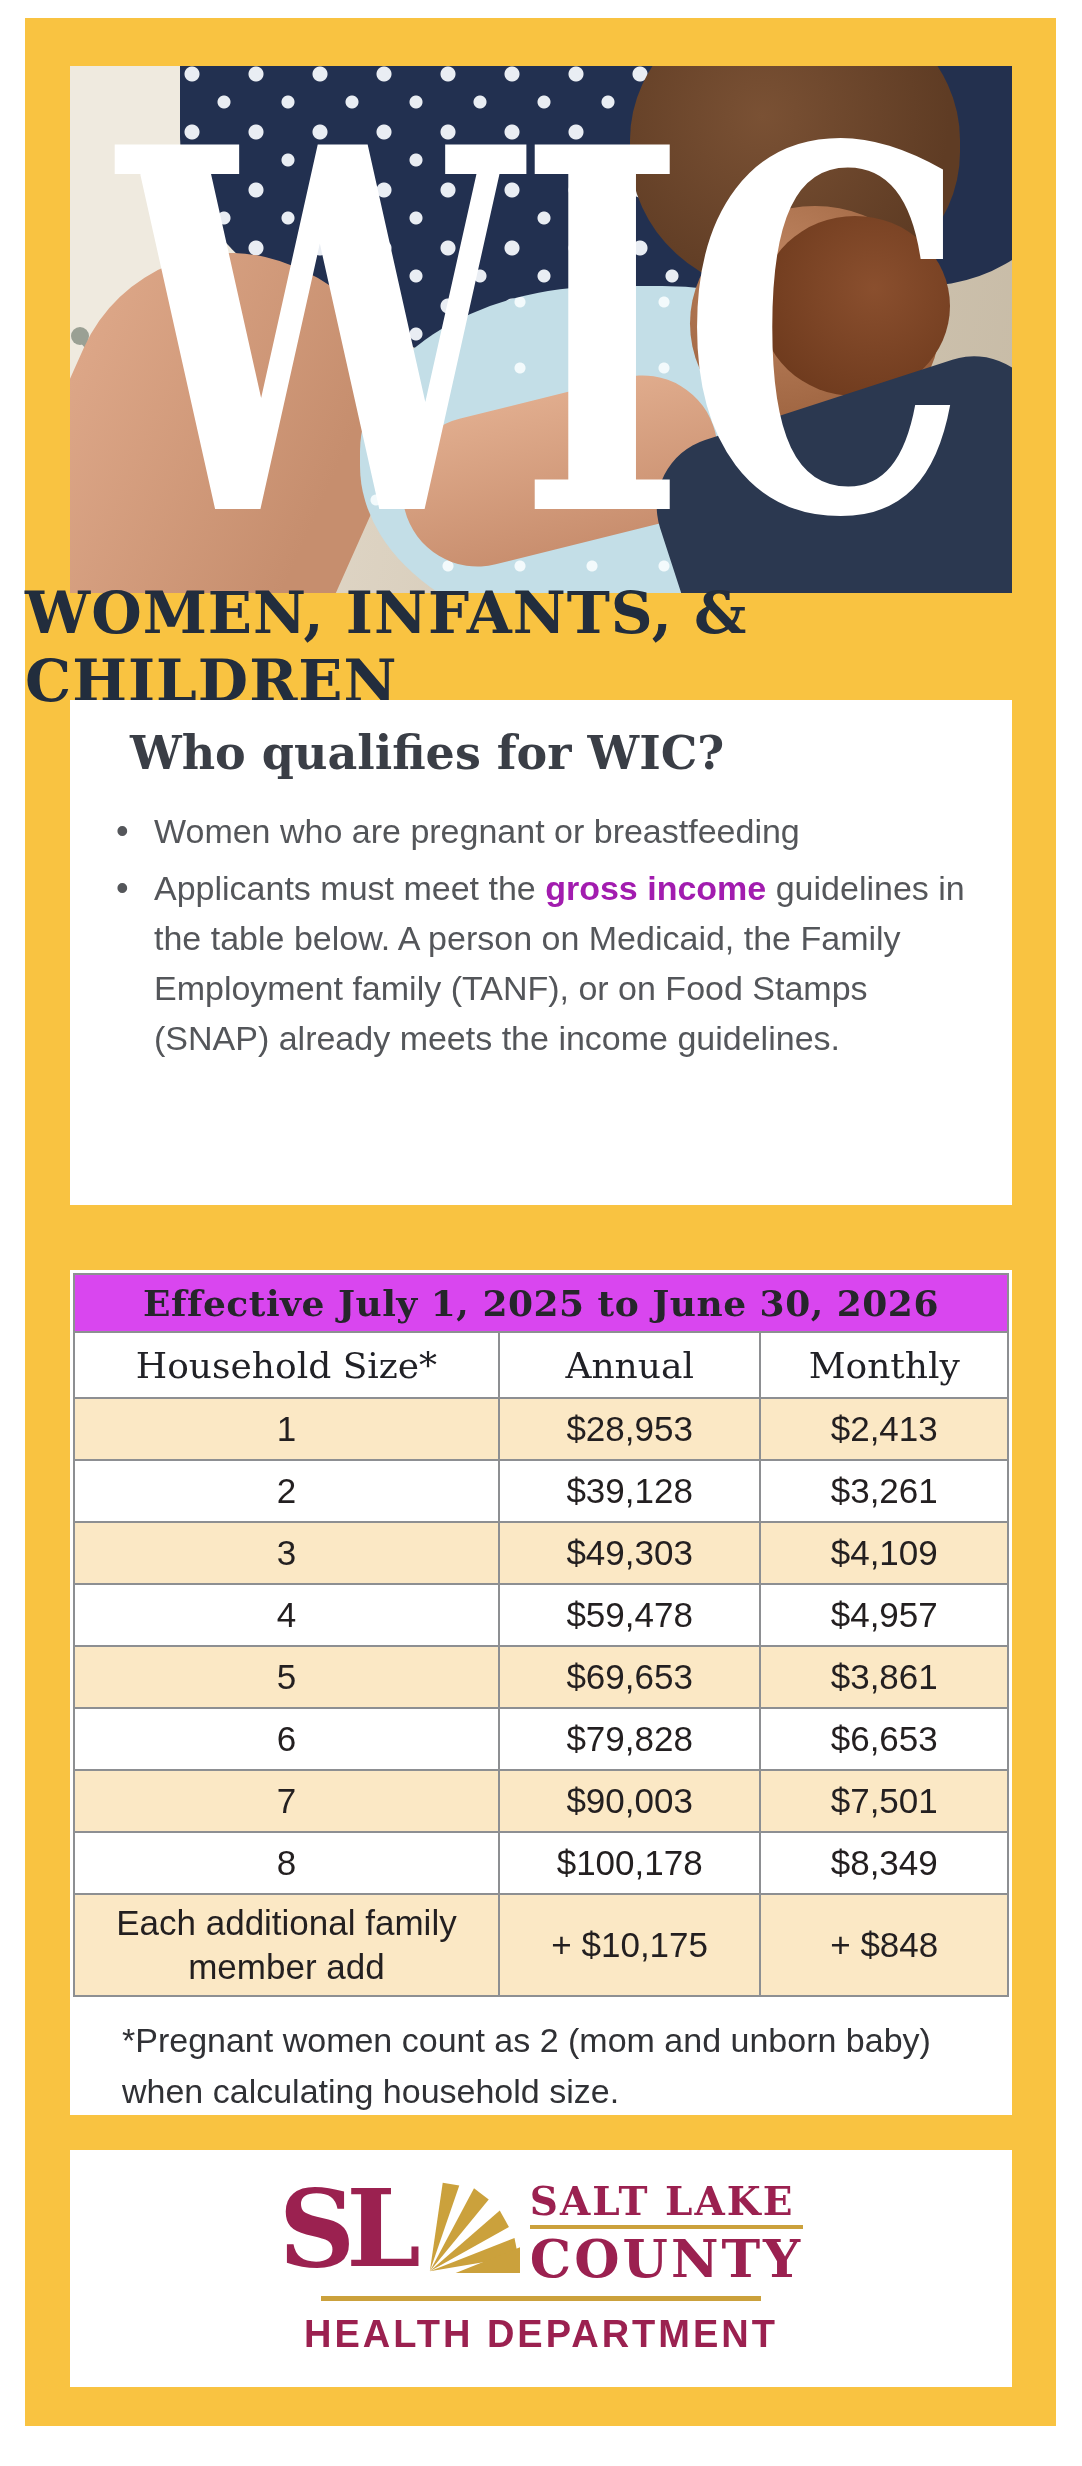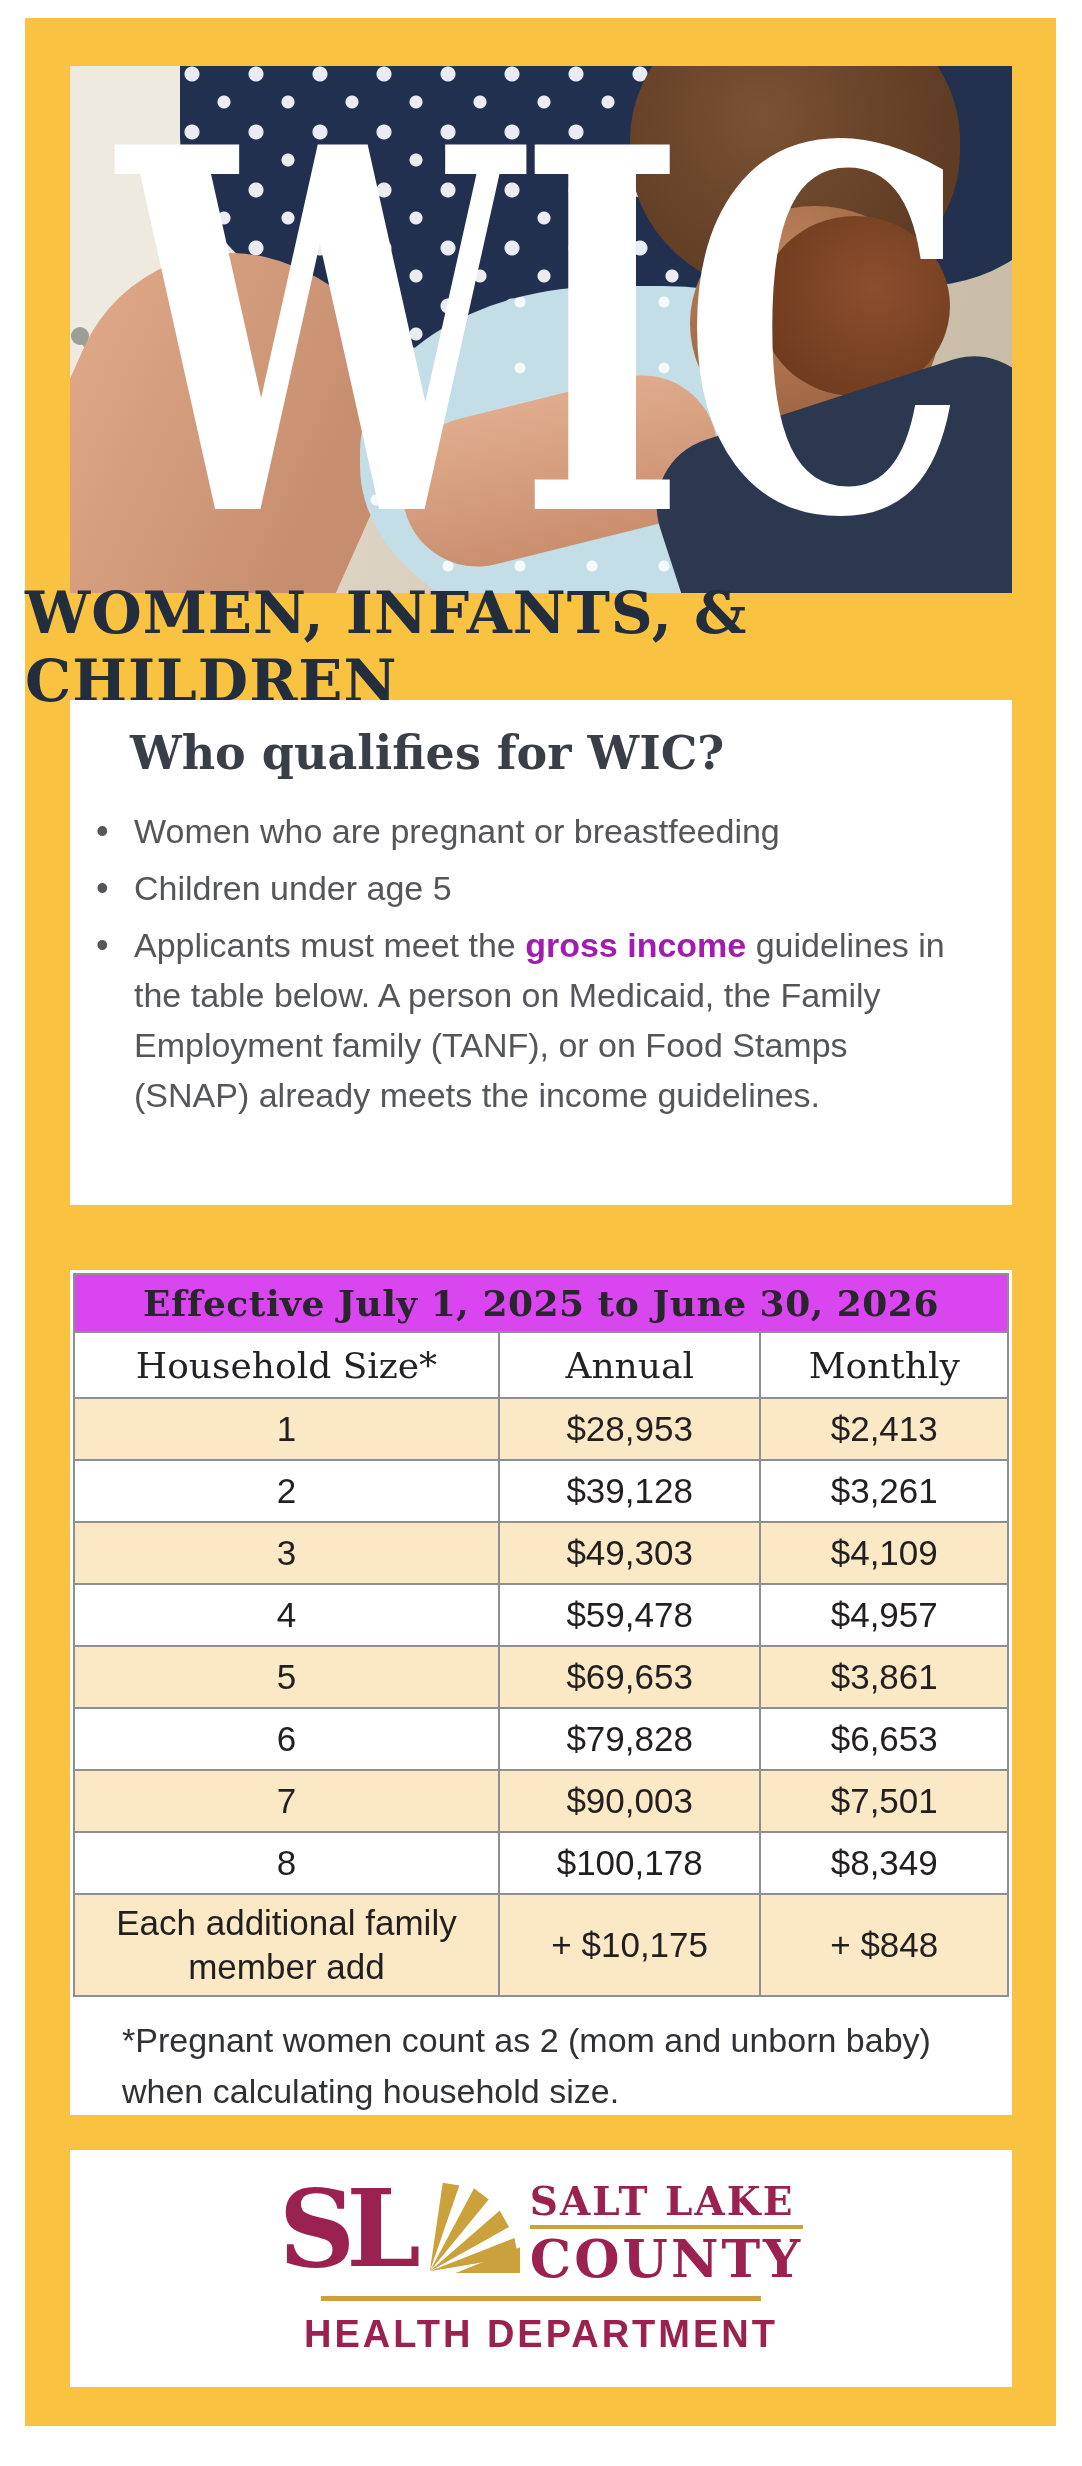--- a/index.html
+++ b/index.html
@@ -47,21 +47,21 @@
   .subtitle { position:absolute; left:25px; top:593px; width:1031px; height:107px;
               display:flex; align-items:center; justify-content:center;
               font-family:"DejaVu Serif", serif; font-weight:bold; font-size:58px;
               letter-spacing:1px; color:#222d3d;border-radius:19px; }
 
   
   .card { position:absolute; background:#ffffff; }
   .qualify { left:70px; top:700px; width:942px; height:505px; }
   .qualify h2 { margin:26px 0 0 60px; font-family:"DejaVu Serif", serif; font-weight:bold;
                 font-size:46px; color:#3a3e46; }
-  .qualify ul { list-style:none; margin:26px 0 0 0; padding:0 40px 0 64px; }
+  .qualify ul { list-style:none; margin:26px 0 0 0; padding:0 40px 0 84px; }
   .qualify li { position:relative; font-size:34px; line-height:50px; color:#54565a; margin-bottom:7px; }
   .qualify li::before { content:"\2022"; position:absolute; left:-38px; top:0; font-size:36px; color:#54565a; }
   .qualify li b { font-weight:bold; color:#a21caf; }
 
   
   .tablecard { left:70px; top:1270px; width:942px; height:845px; }
   table.income { border-collapse:collapse; width:936px; margin:3px auto 0 auto; }
   table.income td, table.income th { border:2px solid #8d8f92; text-align:center; vertical-align:middle; }
   td.title-cell { height:58px; font-family:"DejaVu Serif", serif; font-weight:bold; font-size:36px;
                   color:#26262b; letter-spacing:0.5px; background:#d946ef; }
@@ -129,21 +129,20 @@
     <div class="pants"></div>
     <div class="wic-text">WIC</div>
   </div>
 
   <div class="subtitle">WOMEN, INFANTS, &amp; CHILDREN</div>
 
   <div class="card qualify">
     <h2>Who qualifies for WIC?</h2>
     <ul>
       <li><span>Women who are pregnant or breastfeeding</span></li>
-      <li><span>Children under age 5</span></li>
       <li><span>Applicants must meet the </span><b>gross income</b><span> guidelines in the table below. A person on Medicaid, the Family Employment family (TANF), or on Food Stamps (SNAP) already meets the income guidelines.</span></li>
     </ul>
   </div>
 
   <div class="card tablecard">
     <table class="income">
       <colgroup>
           <col class="col-size">
           <col class="col-annual">
           <col class="col-monthly">

